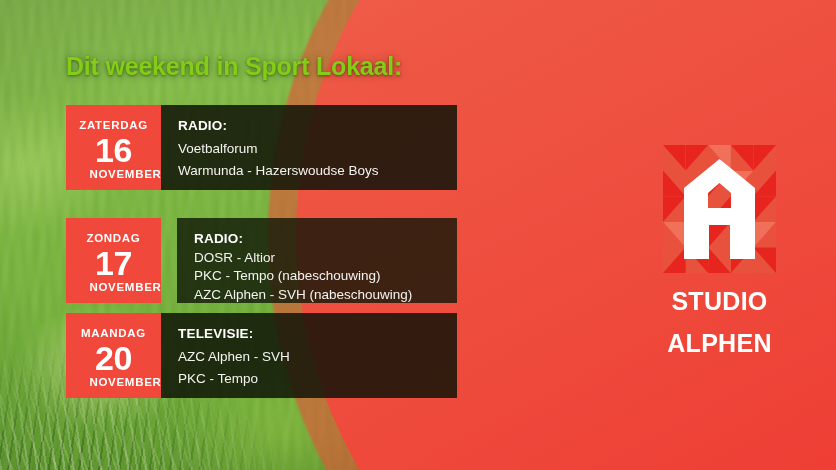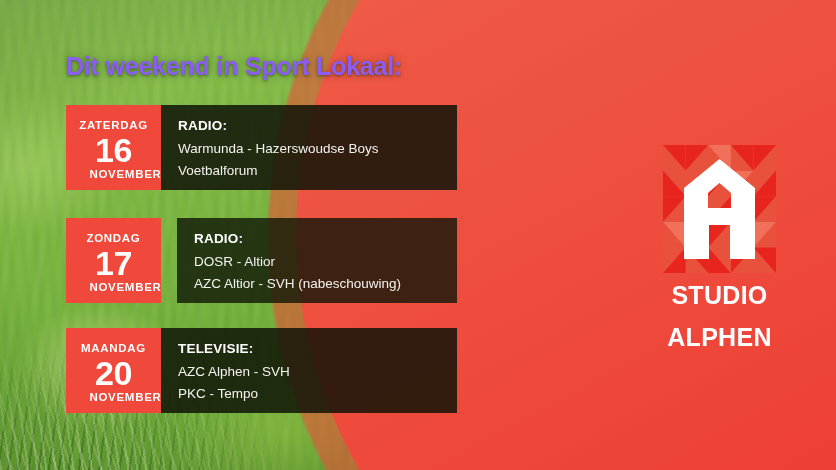--- a/index.html
+++ b/index.html
@@ -75,36 +75,36 @@
     width:990px; height:990px;
     border-radius:50%;
     border:30px solid rgba(226,84,56,.62);
     box-sizing:border-box;
     filter:blur(1px);
   }
 
   
   .headline{
     position:absolute; left:66px; top:52px;
-    font-size:25px; font-weight:bold; color:#8b5cf6;
+    font-size:25px; font-weight:bold; color:#84cc16;
     letter-spacing:-.2px;
     text-shadow:0 1px 3px rgba(25,50,10,.55), 0 0 10px rgba(25,50,10,.30);
     white-space:nowrap;
     text-align:right;
   }
 
   
   .card{
     position:absolute; left:66px;
     display:flex; align-items:stretch;
     width:391px;
   }
   #card-0{ top:105px; height:85px; }
   #card-1{ top:218px; height:85px;gap:16px; }
-  #card-2{ top:328px; height:85px; }
+  #card-2{ top:313px; height:85px; }
 
   .date-box{
     width:95px; flex:0 0 95px;
     background:#f0483a;
     display:flex; flex-direction:column;
     align-items:center; justify-content:center;
     color:#fff; text-align:center;
     padding:6px 2px 0;
   }
   .date-day{
@@ -171,21 +171,21 @@
   .tri.rt::after{ background:#f0705a; clip-path:polygon(0 0,100% 0,100% 100%); }
 
   .logo-a{
     position:absolute; inset:0;
     pointer-events:none;
   }
   .logo-word{
     color:#ffffff; font-weight:bold;
     font-size:25px; line-height:1.03;
     letter-spacing:.3px;
-    margin-top:10px;
+    margin-top:16px;
   }
 </style>
 </head>
 <body>
 
 <div id="stage">
 
   <div class="grass-base"></div>
   <div class="grass-tex"></div>
   <div class="grass-sharp"></div>
@@ -198,35 +198,36 @@
   <div class="headline">Dit weekend in Sport Lokaal:</div>
 
   <div class="card" id="card-0">
     <div class="date-box">
       <div class="date-day">ZATERDAG</div>
       <div class="date-num">16</div>
       <div class="date-month">NOVEMBER</div>
     </div>
     <div class="detail-box">
       <div class="detail-head">RADIO:</div>
+      <div class="detail-line">Voetbalforum</div>
       <div class="detail-line">Warmunda - Hazerswoudse Boys</div>
-      <div class="detail-line">Voetbalforum</div>
     </div>
   </div>
 
   <div class="card" id="card-1">
     <div class="date-box">
       <div class="date-day">ZONDAG</div>
       <div class="date-num">17</div>
       <div class="date-month">NOVEMBER</div>
     </div>
     <div class="detail-box">
       <div class="detail-head">RADIO:</div>
       <div class="detail-line">DOSR - Altior</div>
-      <div class="detail-line">AZC Altior - SVH (nabeschouwing)</div>
+      <div class="detail-line">PKC - Tempo (nabeschouwing)</div>
+      <div class="detail-line">AZC Alphen - SVH (nabeschouwing)</div>
     </div>
   </div>
 
   <div class="card" id="card-2">
     <div class="date-box">
       <div class="date-day">MAANDAG</div>
       <div class="date-num">20</div>
       <div class="date-month">NOVEMBER</div>
     </div>
     <div class="detail-box">

